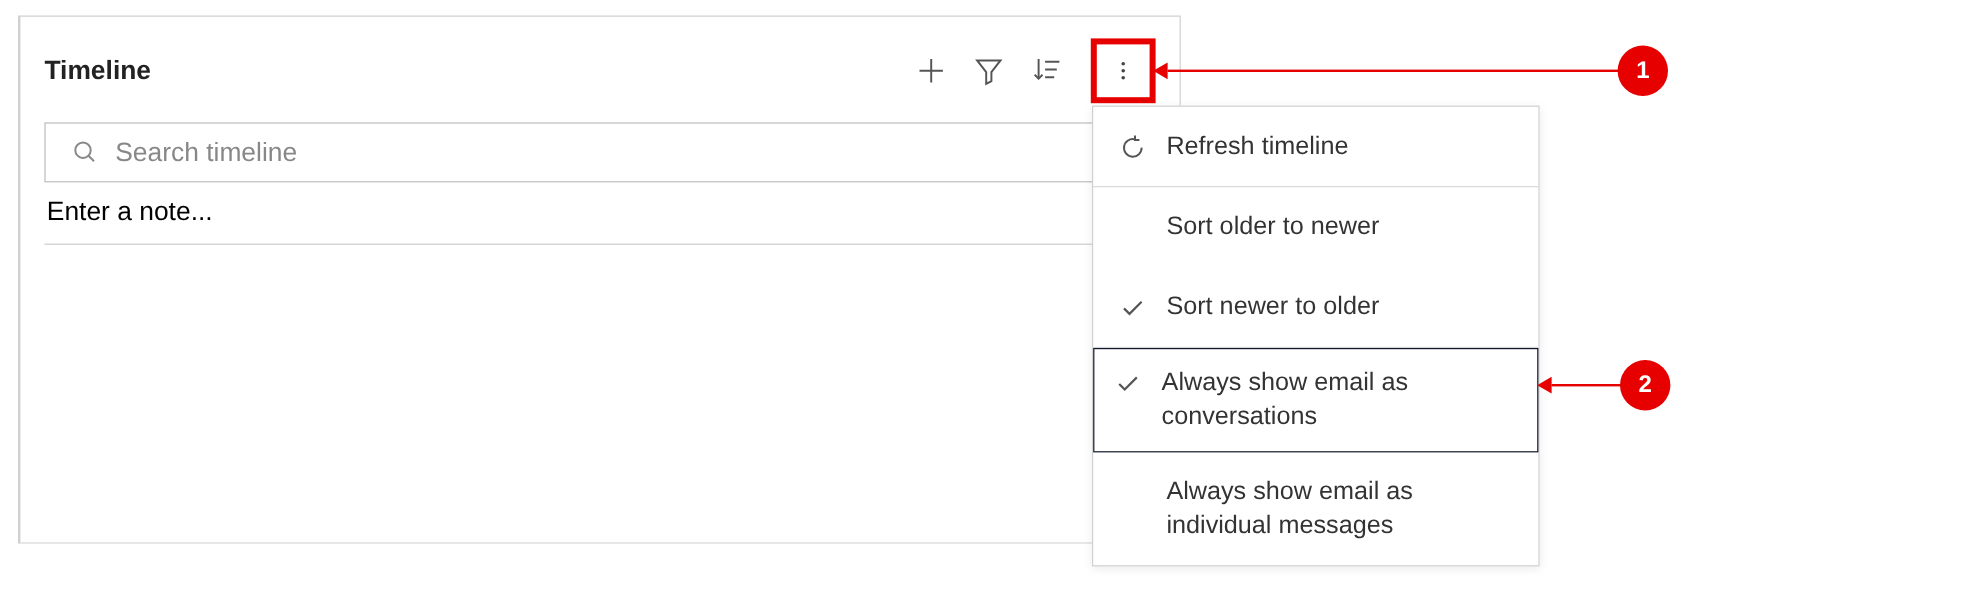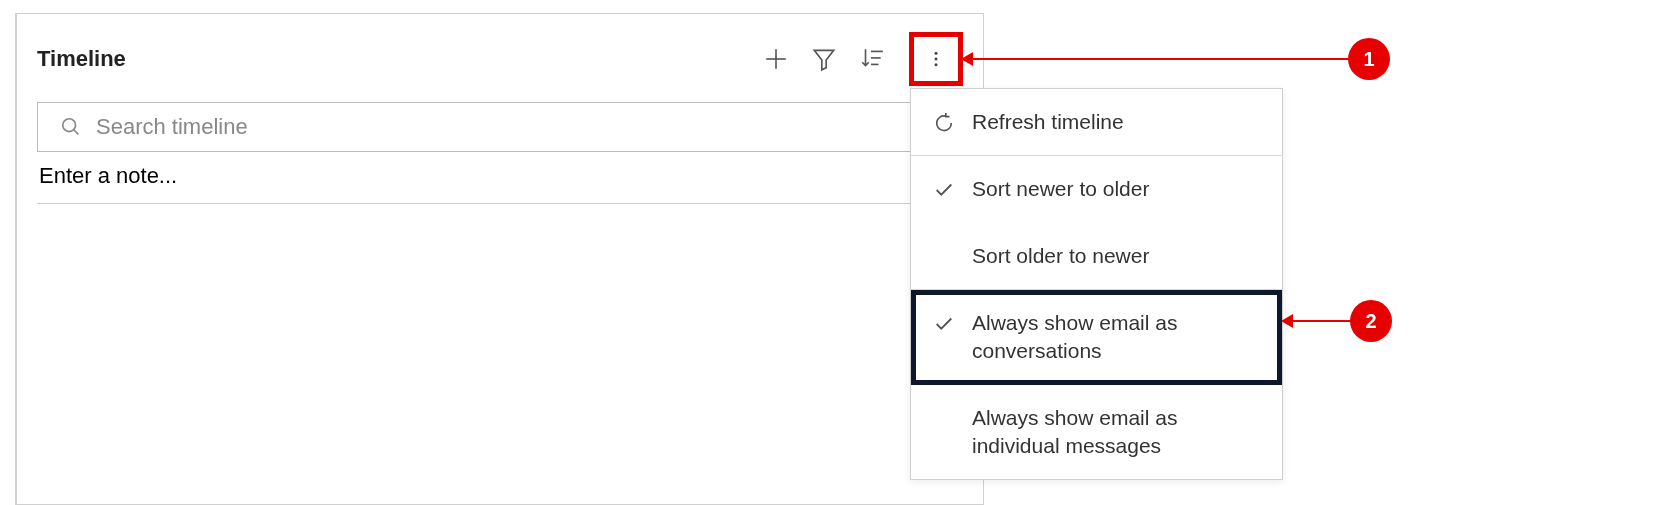--- a/index.html
+++ b/index.html
@@ -16,21 +16,21 @@
     }
     .timeline-panel {
       position: absolute;
       left: 15px;
       top: 13px;
       width: 969px;
       border: 1px solid #d0d0d0;
       border-left: 2px solid #d0d0d0;
       background: #fff;
       padding: 18px 20px 20px 20px;
-      height: 492px;
+      height: 440px;
     }
     .timeline-header {
       display: flex;
       align-items: center;
       justify-content: space-between;
       margin-bottom: 16px;
     }
     .timeline-title {
       font-size: 22px;
       font-weight: 600;
@@ -132,21 +132,21 @@
       height: 22px;
     }
     .menu-item-label {
       line-height: 1.35;
     }
     .menu-divider {
       height: 1px;
       background: #d8d8d8;
     }
     .menu-item.highlighted {
-      border: 5px solid #0f172a;
+      border: 1px solid #0f172a;
     }
     .callout-arrow {
       position: absolute;
       height: 2px;
       background: #e60000;
     }
     .callout-arrow::before {
       content: "";
       position: absolute;
       left: -12px;
@@ -222,30 +222,30 @@
     <span class="icon-slot">
       <svg viewBox="0 0 24 24" fill="none" stroke="currentColor" stroke-width="1.8">
         <path d="M20 12 A8 8 0 1 1 14 4.5"></path>
         <path d="M14 1 L14 5 L18 5"></path>
       </svg>
     </span>
     <span class="menu-item-label">Refresh timeline</span>
   </div>
   <div class="menu-divider"></div>
   <div class="menu-item">
+    <span class="icon-slot"></span>
+    <span class="menu-item-label">Sort older to newer</span>
+  </div>
+  <div class="menu-item">
     <span class="icon-slot">
       <svg viewBox="0 0 24 24" fill="none" stroke="currentColor" stroke-width="2">
         <path d="M4 12 L9 17 L20 6"></path>
       </svg>
     </span>
     <span class="menu-item-label">Sort newer to older</span>
-  </div>
-  <div class="menu-item">
-    <span class="icon-slot"></span>
-    <span class="menu-item-label">Sort older to newer</span>
   </div>
   <div class="menu-divider"></div>
   <div class="menu-item highlighted">
     <span class="icon-slot">
       <svg viewBox="0 0 24 24" fill="none" stroke="currentColor" stroke-width="2">
         <path d="M4 12 L9 17 L20 6"></path>
       </svg>
     </span>
     <span class="menu-item-label">Always show email as conversations</span>
   </div>

